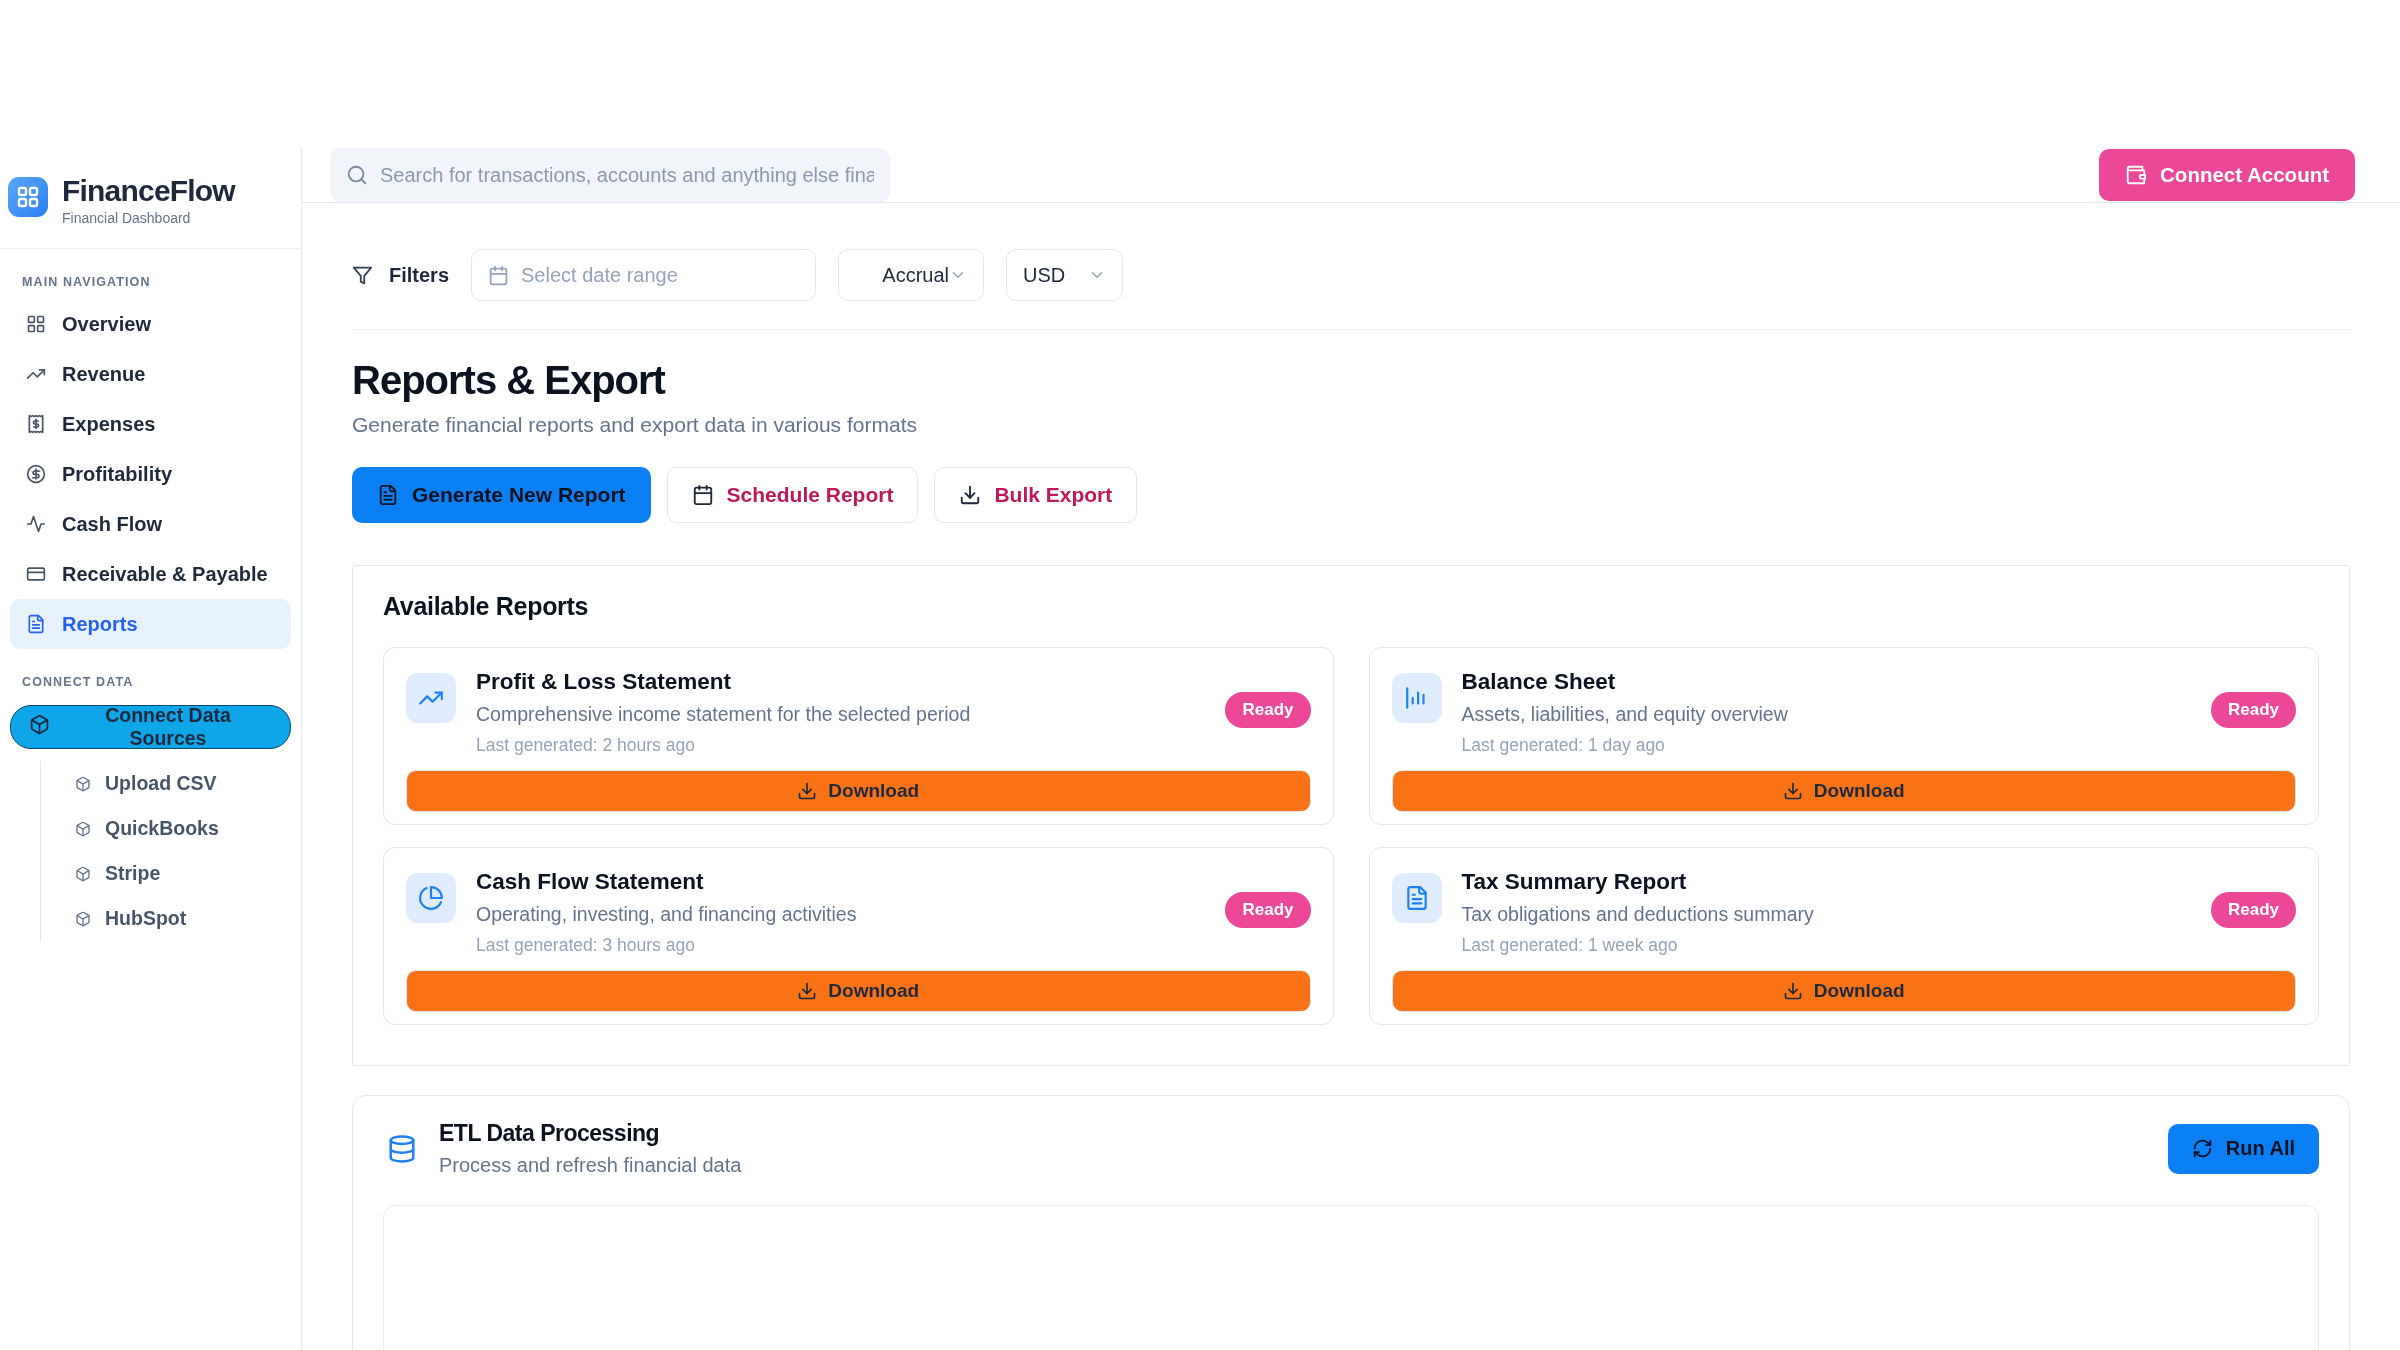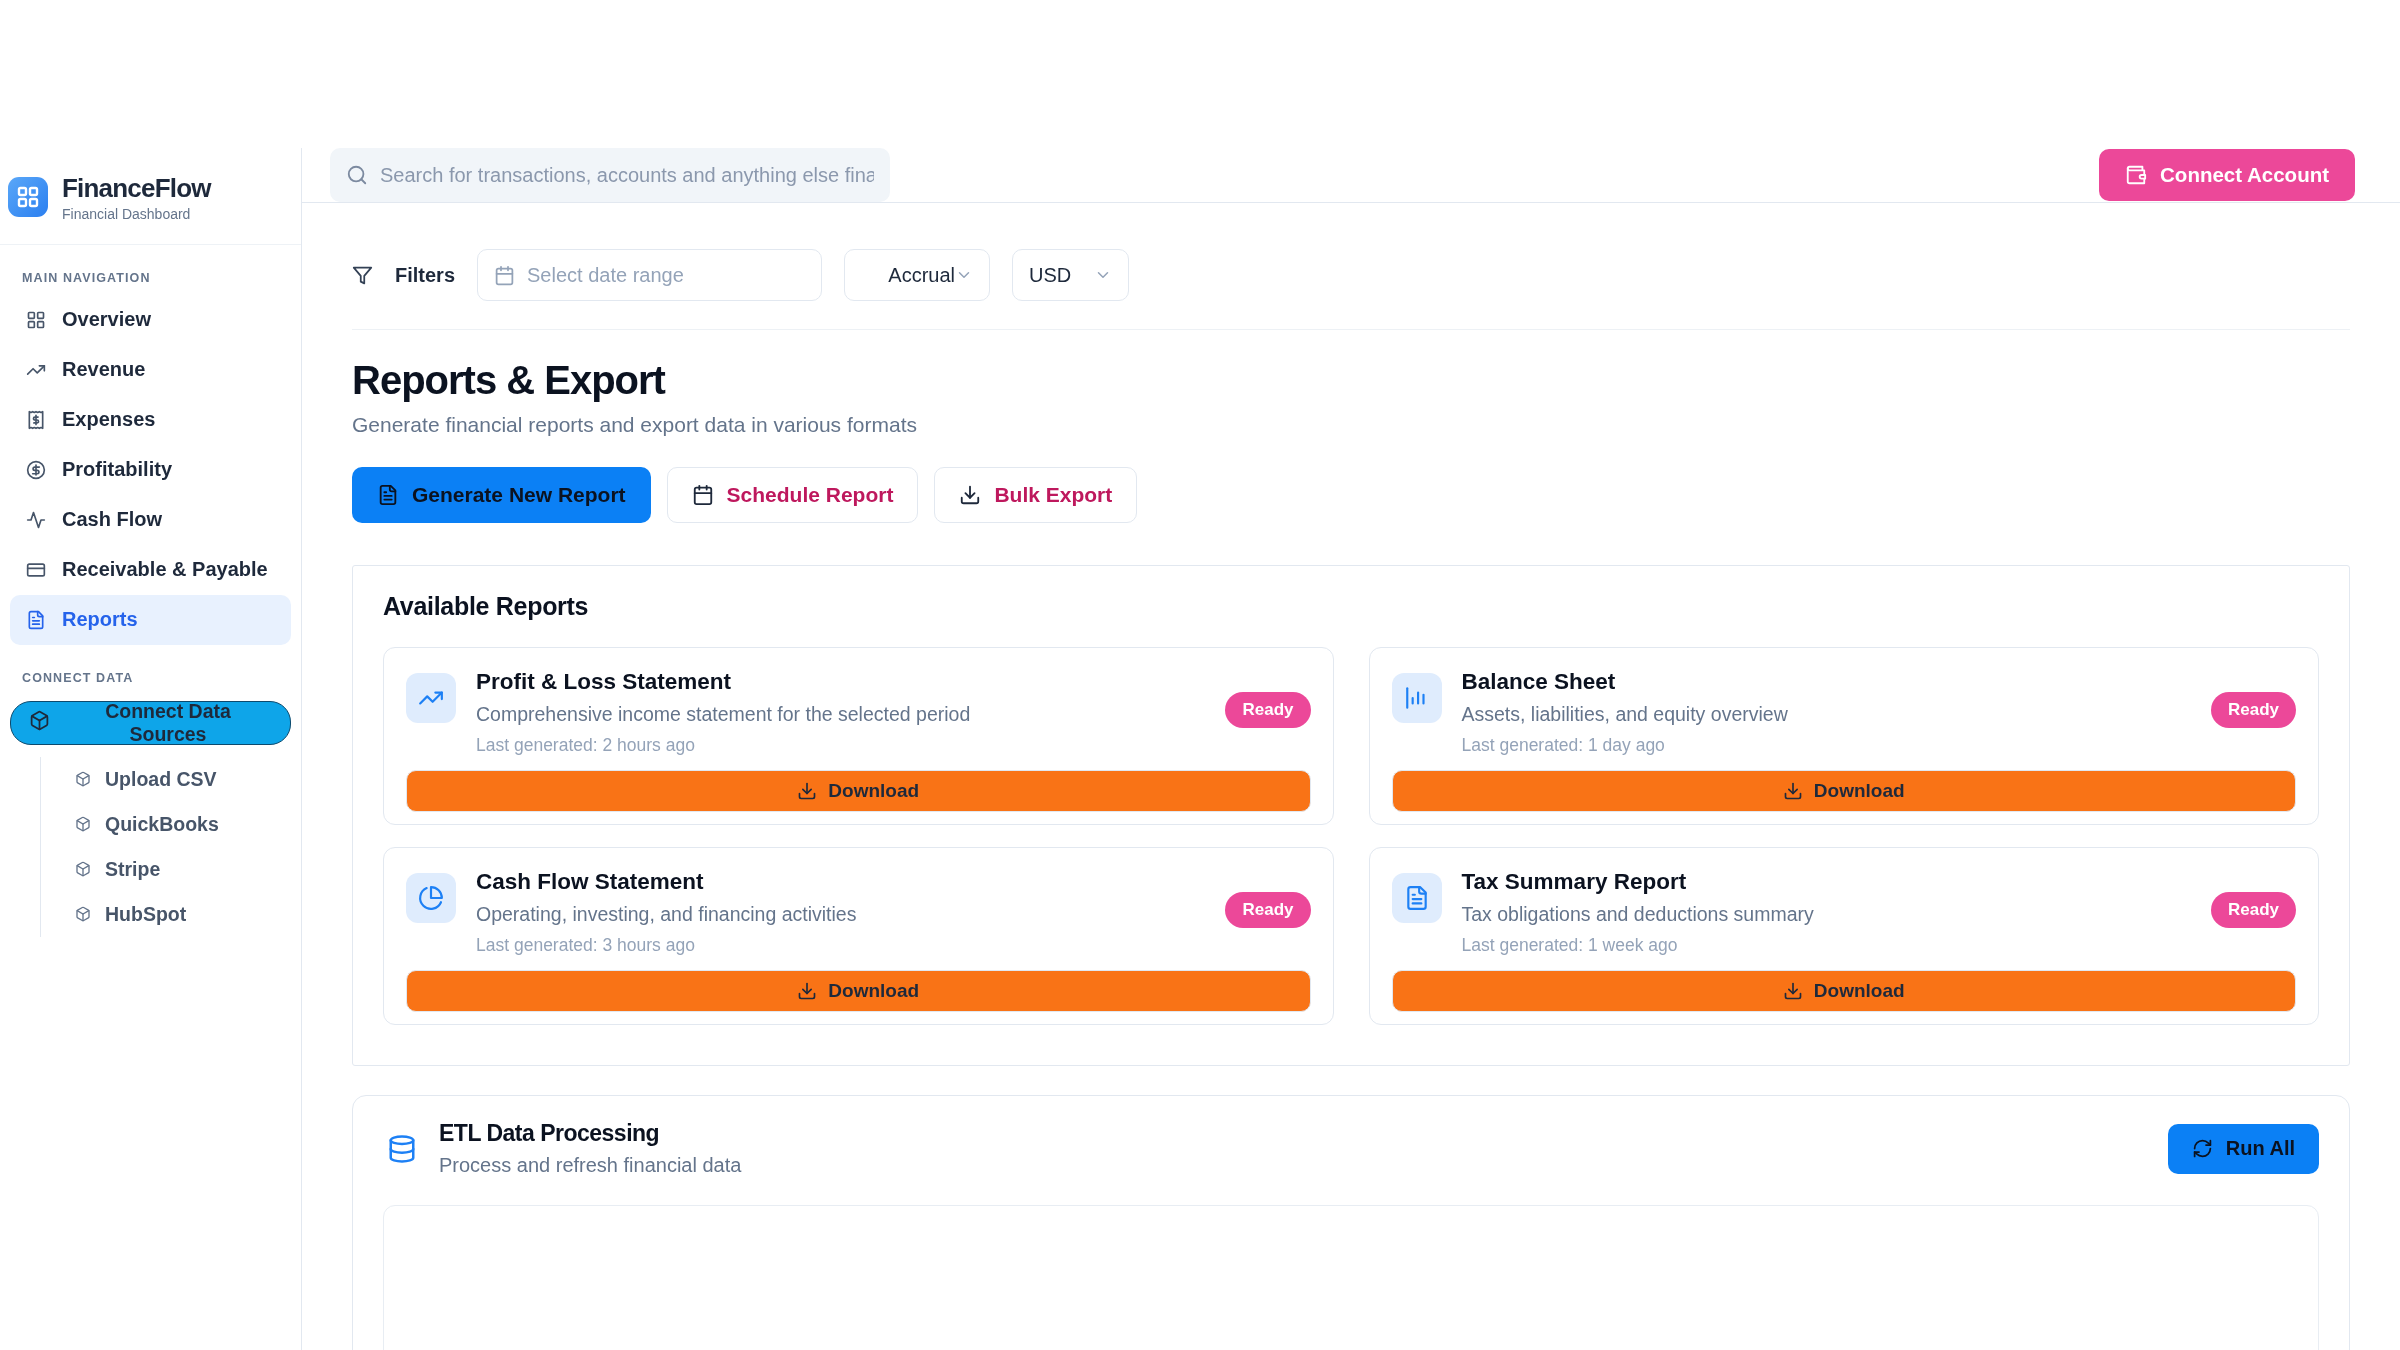--- a/index.html
+++ b/index.html
@@ -15,21 +15,21 @@
   .app { display: flex; height: 1202px; }
 
   
   .sidebar { width: 302px; flex: 0 0 302px; border-right: 1px solid #e2e8f0; background:#fff; }
   .brand { padding: 26px 16px 22px 8px; border-bottom: 1px solid #eef2f6; display:flex; align-items:flex-start; gap:14px; }
   .brand-badge {
     width: 40px; height: 40px; border-radius: 11px; flex: 0 0 40px;
     background: linear-gradient(135deg,#5aa7f8 0%,#2b7ff0 100%);
     display:flex; align-items:center; justify-content:center; color:#fff; margin-top:3px;
   }
-  .brand-name { font-size: 26px; font-weight: 800; letter-spacing:-0.8px; color:#1e293b; line-height:1.1; }
+  .brand-name { font-size: 30px; font-weight: 800; letter-spacing:-0.8px; color:#1e293b; line-height:1.1; }
   .brand-sub { font-size: 14px; color:#64748b; margin-top: 3px; }
 
   .nav-section-label { font-size: 12.5px; font-weight: 700; letter-spacing: 1.1px; color:#64748b; padding: 26px 0 10px 22px; }
   .nav { padding: 0 10px; }
   .nav-item { display:flex; align-items:center; gap: 16px; height: 50px; padding: 0 16px; border-radius: 10px; color:#1e293b; font-size: 20px; font-weight: 600; cursor: pointer; }
   .nav-item .nicon { color:#475569; display:flex; }
   .nav-item.active { background:#e8f1fe; color:#2563eb; }
   .nav-item.active .nicon { color:#2563eb; }
 
   .connect-btn { margin: 6px 10px 0 10px; border:1px solid #0c4a6e; border-radius: 21px; height: 44px; display:flex; align-items:center; gap:14px; padding: 0 18px; font-size: 19.5px; font-weight: 600; color:#1e293b; background:#0ea5e9; cursor:pointer; }
@@ -43,21 +43,21 @@
   .search-box { width: 560px; height: 54px; background:#f1f5f9; border-radius: 10px; display:flex; align-items:center; padding: 0 16px; gap: 12px; color:#7c8aa0; }
   .search-box input { border:none; outline:none; background:transparent; font-size: 20px; color:#334155; width: 100%; font-family: inherit; }
   .search-box input::placeholder { color:#8b98ad; }
   .hdr-spacer { flex: 1; }
   .connect-account-btn { height: 52px; background:#ec4899; border:none; border-radius: 10px; color:#fff; font-size: 20.5px; font-weight: 700; display:flex; align-items:center; gap: 13px; padding: 0 26px; cursor:pointer; font-family:inherit; }
 
   .content { padding: 0 50px; }
 
   
   .filters-bar { display:flex; align-items:center; gap: 22px; padding: 46px 0 28px 0; border-bottom: 1px solid #edf1f5; }
-  .filters-label { display:flex; align-items:center; gap: 22px; font-size: 20px; font-weight: 700; color:#1e293b; }
+  .filters-label { display:flex; align-items:center; gap: 16px; font-size: 20px; font-weight: 700; color:#1e293b; }
   .filters-label .ficon { color:#334155; display:flex; }
   .date-input { width: 345px; height: 52px; border: 1px solid #e2e8f0; border-radius: 10px; display: flex; align-items:center; gap: 12px; padding: 0 16px; color:#94a3b8; background:#fff; }
   .date-input input { border:none; outline:none; font-size: 20px; width:100%; font-family:inherit; color:#334155; background:transparent; }
   .date-input input::placeholder { color:#94a3b8; }
   .select { height: 52px; border: 1px solid #e2e8f0; border-radius: 10px; display:flex; align-items:center; justify-content:space-between; padding: 0 16px; font-size: 20px; font-weight: 500; color:#1e293b; background:#fff; cursor:pointer; }
   .select .chev { color:#94a3b8; display:flex; }
   .select.basis { width: 146px; justify-content: flex-end; }
   .select.currency { width: 117px; }
 
   

